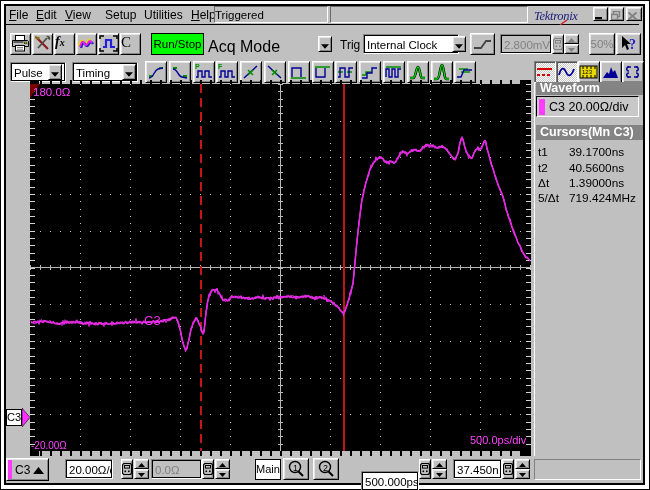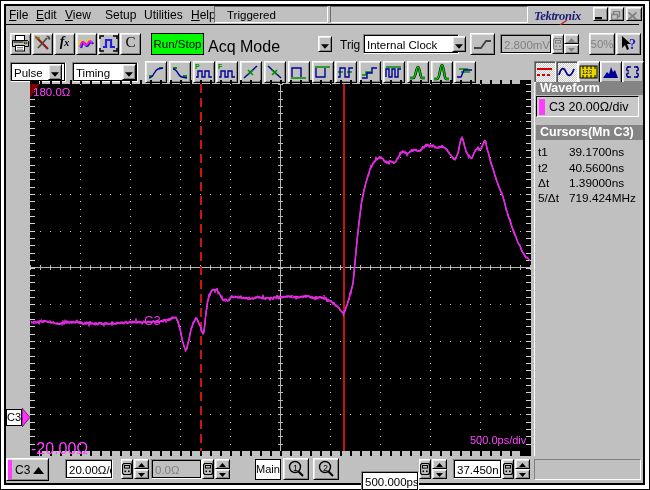--- a/index.html
+++ b/index.html
@@ -1,42 +1,42 @@
 <!DOCTYPE html>
 <html><head><meta charset="utf-8">
 <style>
 html,body{margin:0;padding:0;width:650px;height:490px;overflow:hidden}
 body{background:#000;font-family:"Liberation Sans",sans-serif;font-size:13px;color:#000}
 #frame{position:absolute;left:1px;top:1px;width:648px;height:488px;background:#fff}
 #content{position:absolute;left:4px;top:4px;width:637px;height:477px;background:#c0c0c0;border:2px solid #000}
 .abs{position:absolute}
 .btn{position:absolute;background:#c0c0c0;border:1px solid;border-color:#fff #000 #000 #fff;box-shadow:inset 1px 1px 0 #e6e6e6,inset -1px -1px 0 #858585;box-sizing:border-box}
-.tbtn{position:absolute;background:#c0c0c0;border:1px solid;border-color:#fff #000 #000 #fff;box-shadow:inset 1px 1px 0 #e6e6e6,inset -1px -1px 0 #858585;box-sizing:border-box;text-align:center}
+.tbtn{position:absolute;background:#c0c0c0;border:1px solid;border-color:#fff #000 #000 #fff;box-shadow:inset 1px 1px 0 #e6e6e6,inset -1px -1px 0 #858585;box-sizing:border-box;text-align:left}
 .tbtn svg{margin-top:1px}
 .latched{border-color:#808080 #fff #fff #808080;box-shadow:inset 1px 1px 0 #555;background-image:repeating-conic-gradient(#fff 0 25%,#c9c9c9 0 50%);background-size:2px 2px}
 .field{position:absolute;background:#fff;border:1px solid;border-color:#868686 #fff #fff #868686;box-shadow:inset 0 0 0 1px #000;box-sizing:border-box;padding-left:3px;font-size:11.5px;white-space:nowrap;overflow:hidden}
 .field.dis{background:#c0c0c0;color:#818181}
 .hdr{position:absolute;background:#848484;color:#fff;font-weight:bold;font-size:12.5px;padding-left:4px;box-sizing:border-box}
 .mi{position:absolute;top:0;height:18px;line-height:18px;font-size:12px}
 u{text-decoration:underline}
 .cell{position:absolute;border:1px solid;border-color:#6a6a6a #fff #fff #6a6a6a;box-sizing:border-box}
 </style></head><body>
 <div id="frame"></div>
 <div id="content">
 
 <div class="abs" style="left:0;top:0;width:633px;height:18px;background:#c0c0c0;border-bottom:1px solid #000">
  <span class="mi" style="left:3px"><u>F</u>ile</span>
  <span class="mi" style="left:30px"><u>E</u>dit</span>
  <span class="mi" style="left:59px"><u>V</u>iew</span>
  <span class="mi" style="left:99px">Setup</span>
  <span class="mi" style="left:138px">Utilities</span>
  <span class="mi" style="left:185px"><u>H</u>elp</span>
- <div class="cell" style="left:208px;top:0px;width:114px;height:17px;line-height:16px;padding-left:12px;font-size:11.5px">Triggered</div>
+ <div class="cell" style="left:208px;top:0px;width:114px;height:17px;line-height:16px;padding-left:0;font-size:11.5px">Triggered</div>
  <div class="cell" style="left:324px;top:0px;width:198px;height:17px"></div>
- <span class="abs" style="left:528px;top:3px;width:50px;font-family:'Liberation Serif',serif;font-style:italic;font-weight:bold;font-size:12.5px;letter-spacing:-0.3px;color:#1c1c7a">Tektronix</span>
+ <span class="abs" style="left:528px;top:3px;width:50px;font-family:'Liberation Serif',serif;font-style:italic;font-weight:normal;font-size:12.5px;letter-spacing:-0.3px;color:#1c1c7a">Tektronix</span>
  <svg class="abs" style="left:553px;top:13px" width="14" height="6" viewBox="0 0 14 6">
         <path d="M1 6 L8 1" stroke="#cc2020" stroke-width="1.4" fill="none"></path>
       </svg>
  <div class="btn" style="left:587px;top:1px;width:15px;height:14px"><svg width="9" height="9" viewBox="0 0 9 9" style="margin:3px 0 0 1px">
           <rect x="0" y="6" width="7" height="2.2" fill="#000"></rect>
         </svg></div>
  <div class="btn" style="left:603px;top:1px;width:15px;height:14px"><svg width="10" height="9" viewBox="0 0 10 9" style="margin:2px 0 0 1px">
           <rect x="2.5" y="0.5" width="6" height="5" fill="none" stroke="#808080" stroke-width="1.4"></rect>
           <rect x="0.5" y="3.5" width="6" height="5" fill="#c0c0c0" stroke="#808080" stroke-width="1.4"></rect>
         </svg></div>
@@ -233,21 +233,21 @@
 <div class="abs" style="left:343px;top:84px;width:2px;height:367px;background:#c41414"></div>
 <svg class="abs" style="left:30px;top:84px" width="10" height="14" viewBox="0 0 10 14">
     <path d="M0 0 L10 0 L0 14 Z" fill="#7a0000"></path>
   </svg>
 <svg class="abs" style="left:30px;top:84px" width="501" height="368" viewBox="0 0 501 368">
     <polyline points="1.0,238.2 2.0,238.8 3.0,238.2 4.0,237.5 5.0,237.3 6.0,238.0 7.0,238.3 8.0,238.1 9.0,239.6 10.0,236.6 11.0,237.5 12.0,237.2 13.0,237.9 14.0,236.6 15.0,237.0 16.0,237.5 17.0,237.9 18.0,237.6 19.0,238.4 20.0,238.3 21.0,238.9 22.0,238.1 23.0,238.0 24.0,239.1 25.0,239.2 26.0,239.4 27.0,239.7 28.0,239.5 29.0,239.5 30.0,240.0 31.0,239.4 32.0,238.6 33.0,239.4 34.0,239.6 35.0,238.8 36.0,238.1 37.0,237.2 38.0,238.5 39.0,238.4 40.0,237.8 41.0,238.5 42.0,238.8 43.0,237.8 44.0,237.9 45.0,238.7 46.0,237.6 47.0,237.8 48.0,238.5 49.0,237.7 50.0,238.5 51.0,239.5 52.0,239.0 53.0,240.3 54.0,239.6 55.0,239.8 56.0,239.6 57.0,238.2 58.0,239.2 59.0,238.3 60.0,239.4 61.0,239.2 62.0,239.5 63.0,239.7 64.0,239.3 65.0,240.6 66.0,238.8 67.0,239.5 68.0,240.3 69.0,238.9 70.0,239.8 71.0,238.9 72.0,240.4 73.0,239.9 74.0,239.3 75.0,239.9 76.0,239.9 77.0,239.0 78.0,240.2 79.0,239.9 80.0,239.7 81.0,239.3 82.0,238.0 83.0,238.8 84.0,239.9 85.0,239.9 86.0,239.9 87.0,238.7 88.0,238.6 89.0,239.2 90.0,239.5 91.0,239.2 92.0,238.2 93.0,239.5 94.0,239.1 95.0,238.2 96.0,238.3 97.0,239.3 98.0,238.3 99.0,238.8 100.0,237.7 101.0,238.9 102.0,237.6 103.0,238.9 104.0,237.8 105.0,238.5 106.0,238.2 107.0,238.7 108.0,238.6 109.0,237.5 110.0,237.7 111.0,238.1 112.0,238.9 113.0,237.8 114.0,238.1 115.0,237.9 116.0,238.0 117.0,237.9 118.0,238.2 119.0,237.5 120.0,238.4 121.0,237.7 122.0,238.0 123.0,237.2 124.0,237.4 125.0,238.2 126.0,237.8 127.0,238.3 128.0,237.8 129.0,237.6 130.0,237.4 131.0,237.3 132.0,237.4 133.0,237.6 134.0,236.8 135.0,236.2 136.0,235.7 137.0,235.5 138.0,236.5 139.0,234.9 140.0,236.2 141.0,235.2 142.0,234.7 143.0,233.5 144.0,234.2 145.0,233.7 146.0,233.7 147.0,235.7 148.0,237.2 149.0,241.0 150.0,245.2 151.0,249.3 152.0,255.5 153.0,258.4 154.0,262.3 154.8,263.9 155.5,266.7 156.2,265.6 157.0,264.1 158.0,259.3 159.0,255.9 160.0,250.7 161.0,245.3 162.0,242.3 163.0,239.9 164.0,238.1 165.0,235.7 165.8,234.0 166.5,233.8 167.2,235.4 168.0,237.4 169.0,239.5 170.0,241.2 170.8,243.2 171.5,246.1 172.2,247.7 173.0,248.9 174.0,246.9 175.0,239.5 176.0,228.0 176.8,223.8 177.5,218.5 178.2,215.2 179.0,210.9 180.0,209.3 181.0,207.6 182.0,206.1 183.0,206.1 184.0,205.7 185.0,206.2 186.0,205.5 187.0,205.1 188.0,208.0 189.0,208.6 190.0,210.7 191.0,212.2 192.0,214.7 193.0,216.0 194.0,215.5 195.0,215.3 196.0,215.3 197.0,216.6 198.0,216.3 199.0,215.8 200.0,215.1 201.0,213.2 202.0,212.4 203.0,213.5 204.0,213.3 205.0,213.2 206.0,212.4 207.0,213.1 208.0,213.7 209.0,213.5 210.0,213.8 211.0,212.3 212.0,214.3 213.0,213.9 214.0,214.1 215.0,214.7 216.0,214.5 217.0,214.3 218.0,213.6 219.0,213.4 220.0,214.9 221.0,214.8 222.0,214.3 223.0,214.2 224.0,214.5 225.0,213.4 226.0,213.5 227.0,213.5 228.0,212.4 229.0,213.9 230.0,213.8 231.0,213.6 232.0,214.6 233.0,213.3 234.0,214.5 235.0,214.5 236.0,214.0 237.0,213.7 238.0,213.8 239.0,213.8 240.0,216.0 241.0,214.4 242.0,214.5 243.0,214.7 244.0,213.1 245.0,213.7 246.0,213.0 247.0,213.2 248.0,212.5 249.0,214.7 250.0,213.3 251.0,212.6 252.0,212.7 253.0,213.0 254.0,212.7 255.0,212.8 256.0,212.4 257.0,212.2 258.0,212.6 259.0,212.3 260.0,213.1 261.0,212.8 262.0,213.4 263.0,213.7 264.0,212.8 265.0,213.2 266.0,212.4 267.0,212.6 268.0,213.0 269.0,213.8 270.0,213.1 271.0,212.9 272.0,212.7 273.0,212.1 274.0,212.9 275.0,211.6 276.0,213.0 277.0,211.8 278.0,211.9 279.0,212.1 280.0,212.6 281.0,213.9 282.0,213.5 283.0,213.9 284.0,213.4 285.0,215.3 286.0,214.4 287.0,213.4 288.0,213.2 289.0,213.2 290.0,213.6 291.0,213.0 292.0,214.2 293.0,213.8 294.0,214.9 295.0,215.1 296.0,213.8 297.0,215.5 298.0,216.7 299.0,216.7 300.0,216.9 301.0,216.8 302.0,217.9 303.0,219.4 304.0,219.4 305.0,221.1 306.0,221.1 307.0,222.6 308.0,223.1 309.0,223.7 310.0,225.4 311.0,227.0 312.0,228.0 312.8,228.7 313.5,230.6 314.2,227.9 315.0,227.3 316.0,223.6 317.0,221.7 318.0,217.3 319.0,214.9 320.0,210.5 321.0,207.4 322.0,203.0 323.0,199.7 324.0,188.6 325.0,178.4 326.0,167.7 327.0,156.5 328.0,147.9 329.0,139.5 330.0,130.5 331.0,121.4 332.0,115.8 332.8,113.1 333.5,109.8 334.2,105.5 335.0,103.2 335.8,99.0 336.5,96.8 337.2,94.2 338.0,91.2 338.8,89.5 339.5,86.9 340.2,85.0 341.0,84.0 341.8,81.8 342.5,80.3 343.2,78.8 344.0,78.4 345.0,77.4 346.0,74.0 347.0,75.7 348.0,74.7 349.0,73.5 350.0,74.0 351.0,73.1 352.0,74.2 353.0,74.7 354.0,77.2 355.0,77.6 356.0,78.0 357.0,79.2 358.0,77.9 359.0,78.0 360.0,77.0 361.0,77.4 362.0,78.2 363.0,78.2 364.0,78.5 365.0,78.3 366.0,77.7 367.0,74.9 368.0,73.5 369.0,72.6 370.0,68.9 371.0,68.5 372.0,67.9 373.0,67.4 374.0,68.3 375.0,69.1 376.0,68.6 377.0,69.7 378.0,69.3 379.0,68.5 380.0,67.6 381.0,67.6 382.0,66.2 383.0,66.8 384.0,65.3 385.0,65.7 386.0,65.4 387.0,67.0 388.0,67.2 389.0,66.9 390.0,67.3 391.0,66.2 392.0,65.1 393.0,63.1 394.0,63.7 395.0,62.2 396.0,60.6 397.0,60.6 398.0,61.7 399.0,61.2 400.0,62.0 401.0,61.2 402.0,62.2 403.0,61.0 404.0,62.6 405.0,62.3 406.0,63.8 407.0,63.7 408.0,64.2 409.0,63.1 410.0,62.6 411.0,63.3 412.0,62.3 413.0,63.5 414.0,63.4 415.0,63.8 416.0,64.9 417.0,65.2 418.0,67.7 419.0,68.3 420.0,70.3 421.0,71.4 422.0,73.3 423.0,73.9 424.0,75.2 425.0,75.6 425.8,74.8 426.5,72.3 427.2,70.8 428.0,69.2 429.0,63.5 430.0,58.6 431.0,56.1 432.0,53.5 433.0,55.8 434.0,59.7 434.8,63.1 435.5,64.3 436.2,68.2 437.0,68.4 437.8,70.3 438.5,71.2 439.2,72.4 440.0,73.3 441.0,73.7 442.0,74.0 443.0,71.9 444.0,68.9 445.0,66.6 446.0,65.7 447.0,65.3 448.0,63.3 449.0,65.2 450.0,64.8 451.0,64.8 451.8,62.4 452.5,61.8 453.2,59.8 454.0,58.3 455.0,57.7 456.0,59.5 457.0,64.3 458.0,67.9 459.0,71.6 460.0,75.5 461.0,79.7 462.0,82.1 463.0,84.4 463.8,87.2 464.5,90.3 465.2,91.7 466.0,93.9 467.0,97.5 468.0,100.6 469.0,103.1 470.0,105.4 471.0,107.7 472.0,109.5 473.0,113.3 474.0,115.8 475.0,120.2 476.0,125.7 477.0,127.4 478.0,131.8 479.0,134.3 480.0,135.4 481.0,140.2 482.0,143.0 483.0,145.2 484.0,147.6 485.0,150.4 486.0,153.1 487.0,156.1 488.0,158.7 489.0,160.2 490.0,161.6 491.0,165.2 492.0,167.5 493.0,168.7 494.0,170.6 495.0,172.0 496.0,173.7 497.0,173.6 498.0,174.3 499.0,175.6 500.0,175.8" fill="none" stroke="#ee33ee" stroke-width="1.5"></polyline>
     <polyline points="1.0,236.8 2.0,238.5 3.0,238.7 4.0,238.8 5.0,237.1 6.0,239.3 7.0,239.0 8.0,236.3 9.0,238.8 10.0,238.7 11.0,235.6 12.0,236.1 13.0,238.5 14.0,238.7 15.0,236.7 16.0,237.4 17.0,237.8 18.0,238.4 19.0,237.1 20.0,236.5 21.0,237.4 22.0,239.9 23.0,238.0 24.0,238.1 25.0,240.2 26.0,239.6 27.0,240.7 28.0,240.4 29.0,240.6 30.0,240.3 31.0,238.7 32.0,241.6 33.0,236.2 34.0,240.6 35.0,235.7 36.0,239.6 37.0,239.5 38.0,237.2 39.0,238.1 40.0,239.6 41.0,236.9 42.0,239.7 43.0,236.9 44.0,238.4 45.0,239.1 46.0,239.2 47.0,235.7 48.0,239.3 49.0,237.9 50.0,237.0 51.0,238.1 52.0,238.5 53.0,240.6 54.0,240.4 55.0,237.7 56.0,239.3 57.0,239.1 58.0,239.9 59.0,242.6 60.0,237.5 61.0,240.9 62.0,238.2 63.0,239.9 64.0,238.8 65.0,239.3 66.0,239.0 67.0,239.0 68.0,240.4 69.0,238.4 70.0,238.2 71.0,240.3 72.0,240.0 73.0,239.2 74.0,242.6 75.0,237.9 76.0,238.7 77.0,239.4 78.0,240.7 79.0,239.2 80.0,240.2 81.0,239.8 82.0,238.7 83.0,240.4 84.0,240.0 85.0,239.0 86.0,239.2 87.0,240.4 88.0,238.0 89.0,239.7 90.0,237.8 91.0,238.1 92.0,238.9 93.0,238.2 94.0,240.3 95.0,237.3 96.0,237.2 97.0,240.2 98.0,239.3 99.0,237.4 100.0,237.0 101.0,237.4 102.0,239.2 103.0,238.1 104.0,238.4 105.0,237.7 106.0,239.4 107.0,238.3 108.0,237.7 109.0,238.8 110.0,238.9 111.0,239.2 112.0,238.5 113.0,237.4 114.0,236.6 115.0,239.0 116.0,238.4 117.0,237.7 118.0,238.4 119.0,238.6 120.0,236.9 121.0,238.9 122.0,237.9 123.0,236.3 124.0,236.6 125.0,239.2 126.0,236.3 127.0,237.8 128.0,237.6 129.0,238.7 130.0,237.2 131.0,236.3 132.0,236.8 133.0,235.7 134.0,235.2 135.0,235.8 136.0,236.1 137.0,235.7 138.0,235.1 139.0,237.0 140.0,234.0 141.0,234.1 142.0,232.7 143.0,234.6 144.0,233.6 145.0,232.9 146.0,233.5 147.0,237.1 148.0,237.9 149.0,243.2 150.0,244.5 151.0,249.2 152.0,254.2 153.0,259.0 154.0,262.3 154.8,263.8 155.5,265.8 156.2,265.5 157.0,265.5 158.0,258.0 159.0,256.4 160.0,249.3 161.0,244.2 162.0,244.5 163.0,237.5 164.0,237.1 165.0,235.5 165.8,236.6 166.5,233.4 167.2,236.1 168.0,237.6 169.0,240.5 170.0,241.0 170.8,244.1 171.5,245.8 172.2,247.9 173.0,248.6 174.0,245.5 175.0,237.8 176.0,228.0 176.8,225.8 177.5,217.9 178.2,215.6 179.0,211.6 180.0,212.2 181.0,209.0 182.0,207.4 183.0,204.9 184.0,206.0 185.0,208.9 186.0,206.4 187.0,206.7 188.0,207.2 189.0,209.9 190.0,210.8 191.0,213.2 192.0,214.0 193.0,216.2 194.0,215.5 195.0,217.6 196.0,217.5 197.0,216.4 198.0,216.5 199.0,217.5 200.0,215.8 201.0,212.0 202.0,211.3 203.0,213.9 204.0,213.2 205.0,214.2 206.0,213.3 207.0,213.7 208.0,213.8 209.0,213.9 210.0,212.9 211.0,212.0 212.0,215.1 213.0,213.4 214.0,214.9 215.0,213.2 216.0,213.8 217.0,214.0 218.0,216.1 219.0,214.3 220.0,214.8 221.0,213.7 222.0,214.6 223.0,215.8 224.0,214.5 225.0,213.0 226.0,213.1 227.0,212.5 228.0,212.3 229.0,213.3 230.0,212.6 231.0,213.8 232.0,214.4 233.0,215.2 234.0,214.6 235.0,215.5 236.0,215.7 237.0,213.2 238.0,214.5 239.0,215.2 240.0,215.7 241.0,212.9 242.0,214.5 243.0,216.0 244.0,213.4 245.0,214.2 246.0,213.2 247.0,215.0 248.0,213.5 249.0,211.7 250.0,213.7 251.0,212.4 252.0,214.5 253.0,213.2 254.0,212.6 255.0,212.3 256.0,213.0 257.0,213.7 258.0,210.9 259.0,212.3 260.0,213.6 261.0,211.0 262.0,213.8 263.0,213.0 264.0,214.1 265.0,213.6 266.0,212.8 267.0,214.2 268.0,214.2 269.0,212.5 270.0,214.1 271.0,212.2 272.0,213.8 273.0,213.9 274.0,213.2 275.0,212.3 276.0,213.5 277.0,212.3 278.0,211.5 279.0,211.7 280.0,212.5 281.0,213.0 282.0,214.7 283.0,214.1 284.0,215.2 285.0,214.8 286.0,212.1 287.0,215.6 288.0,213.6 289.0,212.5 290.0,212.7 291.0,214.2 292.0,215.2 293.0,212.3 294.0,211.0 295.0,214.7 296.0,214.9 297.0,217.3 298.0,217.8 299.0,215.7 300.0,217.5 301.0,218.1 302.0,218.2 303.0,220.8 304.0,217.9 305.0,220.3 306.0,223.0 307.0,221.0 308.0,224.2 309.0,224.5 310.0,226.4 311.0,227.4 312.0,228.3 312.8,227.8 313.5,229.4 314.2,227.5 315.0,225.8 316.0,222.3 317.0,221.9 318.0,217.0 319.0,216.2 320.0,209.8 321.0,205.6 322.0,204.7 323.0,199.8 324.0,190.1 325.0,177.2 326.0,165.5 327.0,158.9 328.0,147.2 329.0,137.8 330.0,132.2 331.0,121.9 332.0,115.4 332.8,111.2 333.5,107.5 334.2,106.3 335.0,102.4 335.8,98.9 336.5,96.5 337.2,96.2 338.0,90.6 338.8,92.1 339.5,86.8 340.2,83.9 341.0,80.7 341.8,83.1 342.5,79.4 343.2,80.7 344.0,76.8 345.0,77.8 346.0,72.9 347.0,75.4 348.0,73.5 349.0,74.2 350.0,74.4 351.0,73.6 352.0,74.2 353.0,74.0 354.0,75.9 355.0,78.7 356.0,76.4 357.0,78.4 358.0,77.5 359.0,79.1 360.0,76.4 361.0,77.4 362.0,77.6 363.0,77.2 364.0,79.8 365.0,78.4 366.0,76.8 367.0,74.0 368.0,75.3 369.0,72.0 370.0,72.5 371.0,67.6 372.0,66.6 373.0,66.7 374.0,68.7 375.0,66.9 376.0,69.5 377.0,72.4 378.0,68.5 379.0,69.0 380.0,66.8 381.0,65.8 382.0,68.1 383.0,66.8 384.0,66.9 385.0,65.1 386.0,67.2 387.0,66.1 388.0,67.9 389.0,66.6 390.0,66.3 391.0,66.5 392.0,65.6 393.0,62.0 394.0,64.3 395.0,61.1 396.0,62.0 397.0,60.8 398.0,59.9 399.0,63.6 400.0,63.2 401.0,62.6 402.0,63.7 403.0,61.2 404.0,61.7 405.0,64.4 406.0,62.7 407.0,63.8 408.0,62.8 409.0,63.9 410.0,64.3 411.0,61.7 412.0,61.1 413.0,61.7 414.0,63.2 415.0,63.3 416.0,66.2 417.0,66.2 418.0,66.5 419.0,68.9 420.0,70.9 421.0,71.4 422.0,72.3 423.0,74.1 424.0,73.1 425.0,76.2 425.8,74.2 426.5,72.3 427.2,70.3 428.0,69.5 429.0,63.3 430.0,58.8 431.0,54.2 432.0,55.6 433.0,54.8 434.0,60.0 434.8,63.1 435.5,66.1 436.2,67.8 437.0,69.9 437.8,71.2 438.5,74.6 439.2,70.6 440.0,73.3 441.0,75.1 442.0,73.7 443.0,72.8 444.0,68.6 445.0,67.4 446.0,65.3 447.0,65.2 448.0,63.4 449.0,65.9 450.0,65.3 451.0,64.7 451.8,65.2 452.5,60.4 453.2,60.4 454.0,56.5 455.0,56.3 456.0,60.2 457.0,65.4 458.0,67.6 459.0,71.1 460.0,75.6 461.0,78.5 462.0,82.0 463.0,86.1 463.8,86.4 464.5,89.7 465.2,92.5 466.0,96.1 467.0,97.0 468.0,101.7 469.0,103.1 470.0,104.9 471.0,109.1 472.0,110.9 473.0,113.1 474.0,117.7 475.0,120.0 476.0,123.8 477.0,127.8 478.0,129.9 479.0,134.4 480.0,138.7 481.0,138.4 482.0,144.0 483.0,145.5 484.0,149.7 485.0,151.6 486.0,153.5 487.0,155.2 488.0,158.6 489.0,161.0 490.0,161.7 491.0,164.0 492.0,165.9 493.0,169.8 494.0,169.3 495.0,172.7 496.0,173.7 497.0,172.9 498.0,173.6 499.0,176.0 500.0,176.3" fill="none" stroke="#d926d9" stroke-width="1"></polyline>
     <polyline points="1.0,237.4 2.0,238.6 3.0,238.2 4.0,240.1 5.0,239.1 6.0,239.1 7.0,237.6 8.0,239.1 9.0,239.0 10.0,237.6 11.0,237.1 12.0,238.6 13.0,238.3 14.0,236.8 15.0,236.7 16.0,237.1 17.0,236.8 18.0,237.6 19.0,238.8 20.0,237.8 21.0,237.6 22.0,238.7 23.0,238.2 24.0,237.9 25.0,239.3 26.0,239.8 27.0,238.3 28.0,239.8 29.0,240.5 30.0,240.6 31.0,238.7 32.0,238.4 33.0,238.6 34.0,239.3 35.0,238.4 36.0,238.2 37.0,237.9 38.0,238.8 39.0,239.3 40.0,238.9 41.0,237.9 42.0,237.3 43.0,239.0 44.0,238.8 45.0,237.7 46.0,236.6 47.0,238.8 48.0,237.9 49.0,239.5 50.0,239.6 51.0,237.9 52.0,237.8 53.0,239.5 54.0,239.0 55.0,239.8 56.0,240.3 57.0,239.9 58.0,238.8 59.0,240.4 60.0,237.0 61.0,239.2 62.0,238.6 63.0,240.2 64.0,240.7 65.0,240.4 66.0,239.6 67.0,241.3 68.0,240.4 69.0,238.6 70.0,238.5 71.0,238.7 72.0,238.9 73.0,241.3 74.0,239.3 75.0,240.3 76.0,238.5 77.0,239.3 78.0,239.9 79.0,240.2 80.0,240.3 81.0,239.1 82.0,241.8 83.0,238.1 84.0,239.9 85.0,239.3 86.0,239.5 87.0,237.7 88.0,238.9 89.0,239.7 90.0,239.4 91.0,238.3 92.0,238.7 93.0,238.4 94.0,240.0 95.0,238.3 96.0,238.7 97.0,237.7 98.0,238.7 99.0,239.0 100.0,237.4 101.0,237.9 102.0,237.1 103.0,237.4 104.0,237.0 105.0,237.9 106.0,234.5 107.0,239.2 108.0,237.0 109.0,239.2 110.0,237.1 111.0,237.8 112.0,240.5 113.0,238.3 114.0,239.0 115.0,237.4 116.0,238.7 117.0,238.8 118.0,237.2 119.0,238.8 120.0,237.2 121.0,238.7 122.0,237.5 123.0,238.6 124.0,237.5 125.0,237.4 126.0,237.4 127.0,238.0 128.0,238.1 129.0,238.6 130.0,237.5 131.0,236.8 132.0,236.1 133.0,236.1 134.0,235.3 135.0,236.4 136.0,238.8 137.0,237.0 138.0,235.8 139.0,235.9 140.0,234.8 141.0,234.4 142.0,234.8 143.0,232.7 144.0,233.5 145.0,233.5 146.0,233.0 147.0,235.9 148.0,239.0 149.0,242.6 150.0,245.3 151.0,248.9 152.0,255.3 153.0,259.2 154.0,263.0 154.8,264.0 155.5,265.2 156.2,265.4 157.0,263.0 158.0,259.2 159.0,254.8 160.0,250.7 161.0,245.1 162.0,243.9 163.0,239.1 164.0,237.6 165.0,235.4 165.8,235.4 166.5,234.7 167.2,235.4 168.0,236.0 169.0,240.4 170.0,242.5 170.8,243.1 171.5,248.4 172.2,247.5 173.0,250.6 174.0,249.2 175.0,237.9 176.0,228.2 176.8,222.3 177.5,218.5 178.2,215.9 179.0,212.9 180.0,211.0 181.0,207.2 182.0,206.4 183.0,205.9 184.0,205.1 185.0,207.1 186.0,207.1 187.0,204.5 188.0,210.4 189.0,209.4 190.0,210.3 191.0,213.8 192.0,211.6 193.0,217.2 194.0,216.4 195.0,216.4 196.0,215.6 197.0,217.1 198.0,217.0 199.0,214.3 200.0,213.7 201.0,214.4 202.0,211.9 203.0,213.3 204.0,212.4 205.0,212.0 206.0,212.7 207.0,212.4 208.0,212.5 209.0,211.7 210.0,213.2 211.0,213.8 212.0,213.8 213.0,213.2 214.0,213.1 215.0,214.4 216.0,213.6 217.0,213.6 218.0,214.4 219.0,215.9 220.0,215.2 221.0,215.1 222.0,214.6 223.0,213.7 224.0,215.0 225.0,214.4 226.0,214.5 227.0,213.8 228.0,213.3 229.0,212.5 230.0,213.1 231.0,213.6 232.0,213.1 233.0,210.7 234.0,214.8 235.0,213.9 236.0,213.6 237.0,213.2 238.0,213.8 239.0,214.5 240.0,214.1 241.0,212.8 242.0,214.4 243.0,213.7 244.0,213.7 245.0,212.7 246.0,214.6 247.0,211.0 248.0,212.7 249.0,212.5 250.0,212.3 251.0,213.8 252.0,212.2 253.0,214.0 254.0,211.8 255.0,213.7 256.0,211.8 257.0,212.7 258.0,212.9 259.0,211.9 260.0,213.1 261.0,212.4 262.0,211.8 263.0,211.7 264.0,212.5 265.0,213.2 266.0,215.4 267.0,213.4 268.0,212.2 269.0,213.9 270.0,212.5 271.0,212.3 272.0,211.9 273.0,212.4 274.0,212.5 275.0,212.4 276.0,211.8 277.0,211.8 278.0,213.2 279.0,212.3 280.0,214.1 281.0,212.8 282.0,211.9 283.0,213.8 284.0,214.9 285.0,215.7 286.0,212.2 287.0,213.0 288.0,213.7 289.0,214.4 290.0,212.2 291.0,213.9 292.0,214.3 293.0,213.3 294.0,214.2 295.0,214.1 296.0,214.9 297.0,217.8 298.0,215.0 299.0,216.3 300.0,215.9 301.0,217.3 302.0,219.4 303.0,218.5 304.0,219.4 305.0,220.2 306.0,222.3 307.0,222.0 308.0,222.8 309.0,223.7 310.0,226.4 311.0,227.4 312.0,227.5 312.8,229.1 313.5,229.5 314.2,228.9 315.0,227.2 316.0,223.3 317.0,220.7 318.0,218.9 319.0,215.9 320.0,208.3 321.0,210.4 322.0,202.7 323.0,199.0 324.0,188.5 325.0,179.0 326.0,167.9 327.0,155.9 328.0,148.7 329.0,137.9 330.0,130.4 331.0,124.8 332.0,115.6 332.8,111.6 333.5,108.1 334.2,105.0 335.0,101.7 335.8,98.9 336.5,97.0 337.2,94.1 338.0,93.1 338.8,90.3 339.5,86.7 340.2,84.5 341.0,83.3 341.8,82.7 342.5,80.9 343.2,79.4 344.0,79.2 345.0,77.4 346.0,75.4 347.0,76.2 348.0,74.0 349.0,72.9 350.0,72.1 351.0,74.5 352.0,74.8 353.0,74.9 354.0,75.6 355.0,78.2 356.0,76.9 357.0,78.1 358.0,78.4 359.0,80.5 360.0,78.3 361.0,77.2 362.0,77.1 363.0,79.1 364.0,79.3 365.0,79.1 366.0,77.7 367.0,75.8 368.0,73.1 369.0,71.4 370.0,70.2 371.0,68.6 372.0,69.7 373.0,67.6 374.0,68.1 375.0,67.9 376.0,70.0 377.0,70.3 378.0,70.4 379.0,67.9 380.0,68.8 381.0,66.1 382.0,65.1 383.0,66.7 384.0,65.1 385.0,66.7 386.0,65.9 387.0,67.2 388.0,66.2 389.0,67.2 390.0,65.9 391.0,65.1 392.0,63.3 393.0,61.9 394.0,63.3 395.0,61.6 396.0,63.1 397.0,61.9 398.0,61.3 399.0,62.3 400.0,60.7 401.0,61.2 402.0,61.3 403.0,62.4 404.0,62.1 405.0,63.2 406.0,62.8 407.0,64.5 408.0,63.9 409.0,62.0 410.0,62.5 411.0,62.5 412.0,63.9 413.0,62.9 414.0,64.3 415.0,63.9 416.0,64.9 417.0,66.0 418.0,67.9 419.0,69.8 420.0,70.6 421.0,71.1 422.0,72.2 423.0,75.0 424.0,75.9 425.0,75.5 425.8,72.9 426.5,72.8 427.2,72.2 428.0,69.0 429.0,66.8 430.0,58.5 431.0,55.1 432.0,54.9 433.0,56.0 434.0,59.4 434.8,63.6 435.5,65.9 436.2,66.5 437.0,68.7 437.8,70.2 438.5,71.2 439.2,71.5 440.0,72.1 441.0,73.6 442.0,74.2 443.0,71.0 444.0,68.5 445.0,68.2 446.0,65.9 447.0,64.9 448.0,62.9 449.0,67.1 450.0,64.5 451.0,64.2 451.8,63.1 452.5,61.0 453.2,59.7 454.0,56.8 455.0,56.1 456.0,57.0 457.0,64.7 458.0,67.3 459.0,70.4 460.0,75.4 461.0,77.9 462.0,81.4 463.0,85.0 463.8,87.9 464.5,90.1 465.2,93.2 466.0,95.3 467.0,98.0 468.0,99.1 469.0,103.3 470.0,105.9 471.0,108.0 472.0,111.3 473.0,111.6 474.0,117.2 475.0,120.3 476.0,124.1 477.0,127.7 478.0,130.0 479.0,134.9 480.0,135.1 481.0,139.5 482.0,143.8 483.0,147.3 484.0,149.6 485.0,152.1 486.0,152.4 487.0,155.9 488.0,159.1 489.0,161.4 490.0,162.0 491.0,164.0 492.0,167.7 493.0,168.7 494.0,169.5 495.0,170.9 496.0,172.6 497.0,174.4 498.0,174.2 499.0,175.3 500.0,177.4" fill="none" stroke="#e42ce4" stroke-width="1"></polyline>
   </svg>
 <span class="abs" style="left:33px;top:86px;color:#ff44ff;font-size:11.5px">180.0Ω</span>
-<span class="abs" style="left:31px;top:440px;color:#ff44ff;font-size:16px">-20.00Ω</span>
+<span class="abs" style="left:31px;top:440px;color:#ff44ff;font-size:10px">-20.00Ω</span>
 <span class="abs" style="left:470px;top:434px;color:#ff44ff;font-size:11px">500.0ps/div</span>
 <span class="abs" style="left:144px;top:313px;color:#ee33ee;font-size:13px">C3</span>
 <div class="abs" style="left:6px;top:409px;width:16px;height:17px;background:#fff;border:1px solid #000;font-size:11px;text-align:center;line-height:15px;box-sizing:border-box">C3</div>
 <svg class="abs" style="left:22px;top:408px" width="8" height="19" viewBox="0 0 8 19">
     <path d="M0 0 L8 9.5 L0 19 Z" fill="#ff30ff" stroke="#000" stroke-width="0.6"></path>
   </svg>
 <div class="abs" style="left:534px;top:82px;width:1px;height:374px;background:#fff"></div>
 <div class="hdr" style="left:536px;top:82px;width:107px;height:13px;line-height:13px;font-size:12.5px">Waveform</div>
 <div class="abs" style="left:536px;top:96px;width:103px;height:21px;background:#c8c8c8;border:1px solid;border-color:#000 #fff #fff #000;box-sizing:border-box"></div>
 <div class="abs" style="left:539px;top:99px;width:6px;height:16px;background:#ff3cff"></div>

